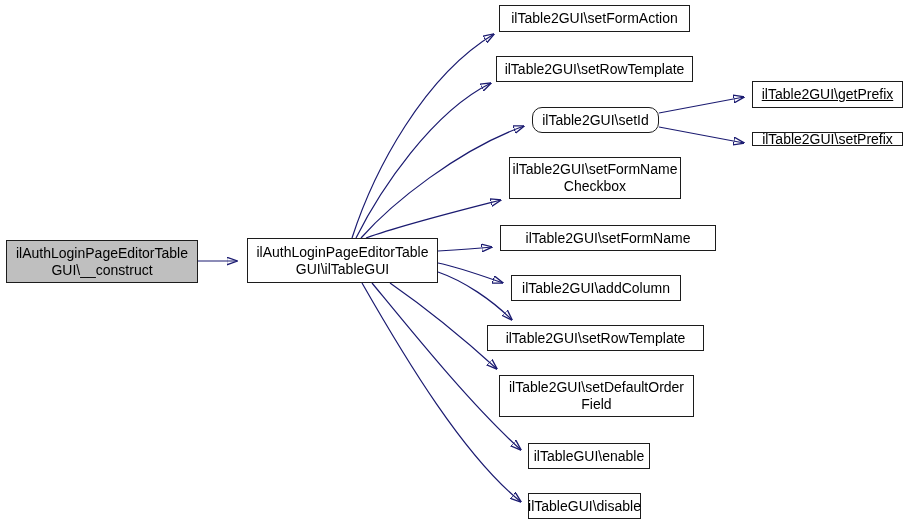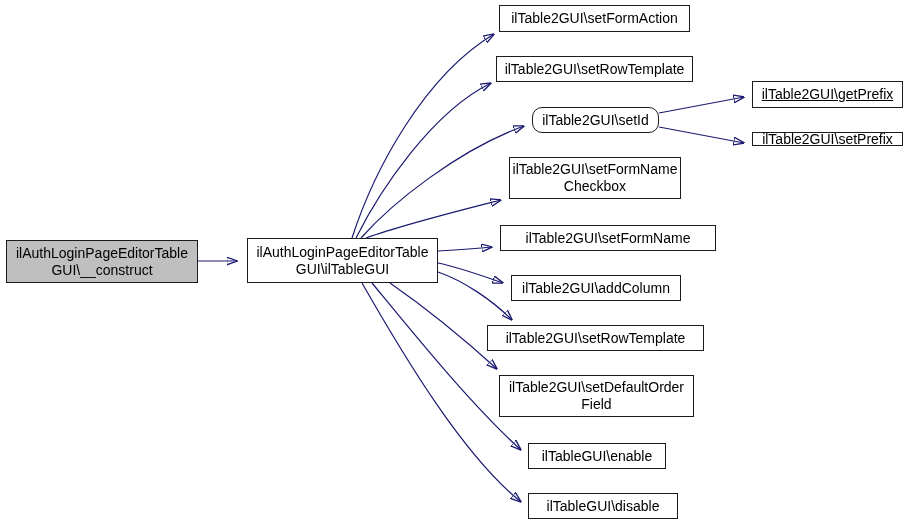--- a/index.html
+++ b/index.html
@@ -120,21 +120,21 @@
 
   <div class="node" style="left:487px; top:325px; width:217px; height:26px;">
     <span>ilTable2GUI\setRowTemplate</span>
   </div>
 
   <div class="node" style="left:499px; top:375px; width:195px; height:42px;">
     <span>ilTable2GUI\setDefaultOrder</span>
     <span>Field</span>
   </div>
 
-  <div class="node" style="left:528px; top:443px; width:138px; height:26px;">
+  <div class="node" style="left:528px; top:443px; width:122px; height:26px;">
     <span>ilTableGUI\enable</span>
   </div>
 
-  <div class="node" style="left:528px; top:493px; width:150px; height:26px;">
+  <div class="node" style="left:528px; top:493px; width:113px; height:26px;">
     <span>ilTableGUI\disable</span>
   </div>
 
 </div>
 
 </body></html>

